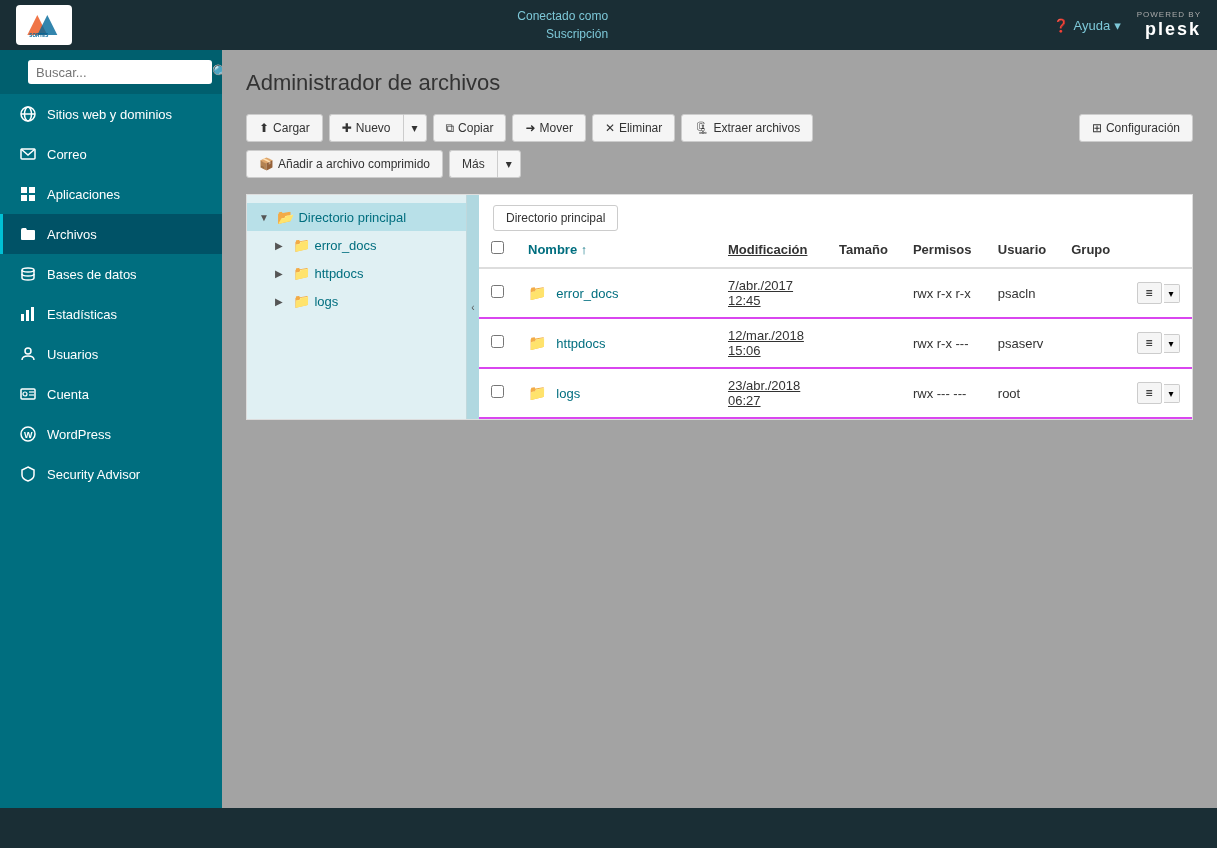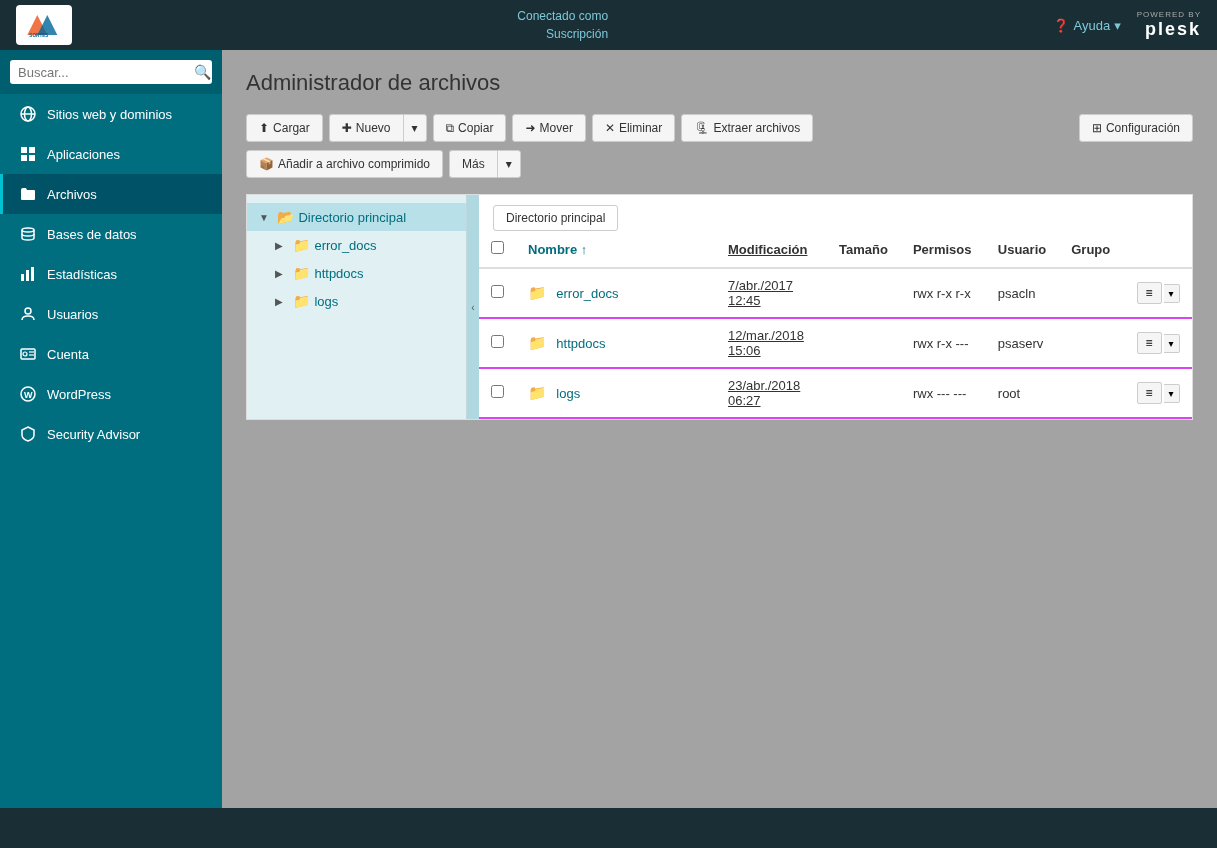--- a/index.html
+++ b/index.html
@@ -79,20 +79,21 @@
     .search-box {
       padding: 10px;
       background: #005f6e;
     }
     .search-input-wrap {
       display: flex;
       align-items: center;
       background: white;
       border-radius: 3px;
       padding: 4px 8px;
+      margin-left: 18px;
     }
     .search-input-wrap input {
       border: none;
       outline: none;
       flex: 1;
       font-size: 13px;
       color: #999;
     }
     .search-icon {
       color: #666;
@@ -376,20 +377,29 @@
     <nav class="sidebar-nav">
       <div class="sidebar-item">
         <div class="sidebar-item-icon">
           <svg width="16" height="16" viewBox="0 0 16 16" fill="white">
               <circle cx="8" cy="8" r="7" stroke="white" stroke-width="1.5" fill="none"></circle>
               <ellipse cx="8" cy="8" rx="3.5" ry="7" stroke="white" stroke-width="1.5" fill="none"></ellipse>
               <line x1="1" y1="8" x2="15" y2="8" stroke="white" stroke-width="1.5"></line>
             </svg>
         </div>
         <span>Sitios web y dominios</span>
+      </div>
+      <div class="sidebar-item">
+        <div class="sidebar-item-icon">
+          <svg width="16" height="16" viewBox="0 0 16 16" fill="none">
+              <rect x="1" y="3" width="14" height="10" rx="1" stroke="white" stroke-width="1.5"></rect>
+              <polyline points="1,3 8,9 15,3" stroke="white" stroke-width="1.5"></polyline>
+            </svg>
+        </div>
+        <span>Correo</span>
       </div>
       <div class="sidebar-item">
         <div class="sidebar-item-icon">
           <svg width="16" height="16" viewBox="0 0 16 16" fill="white">
               <rect x="1" y="1" width="6" height="6" fill="white"></rect>
               <rect x="9" y="1" width="6" height="6" fill="white"></rect>
               <rect x="1" y="9" width="6" height="6" fill="white"></rect>
               <rect x="9" y="9" width="6" height="6" fill="white"></rect>
             </svg>
         </div>

